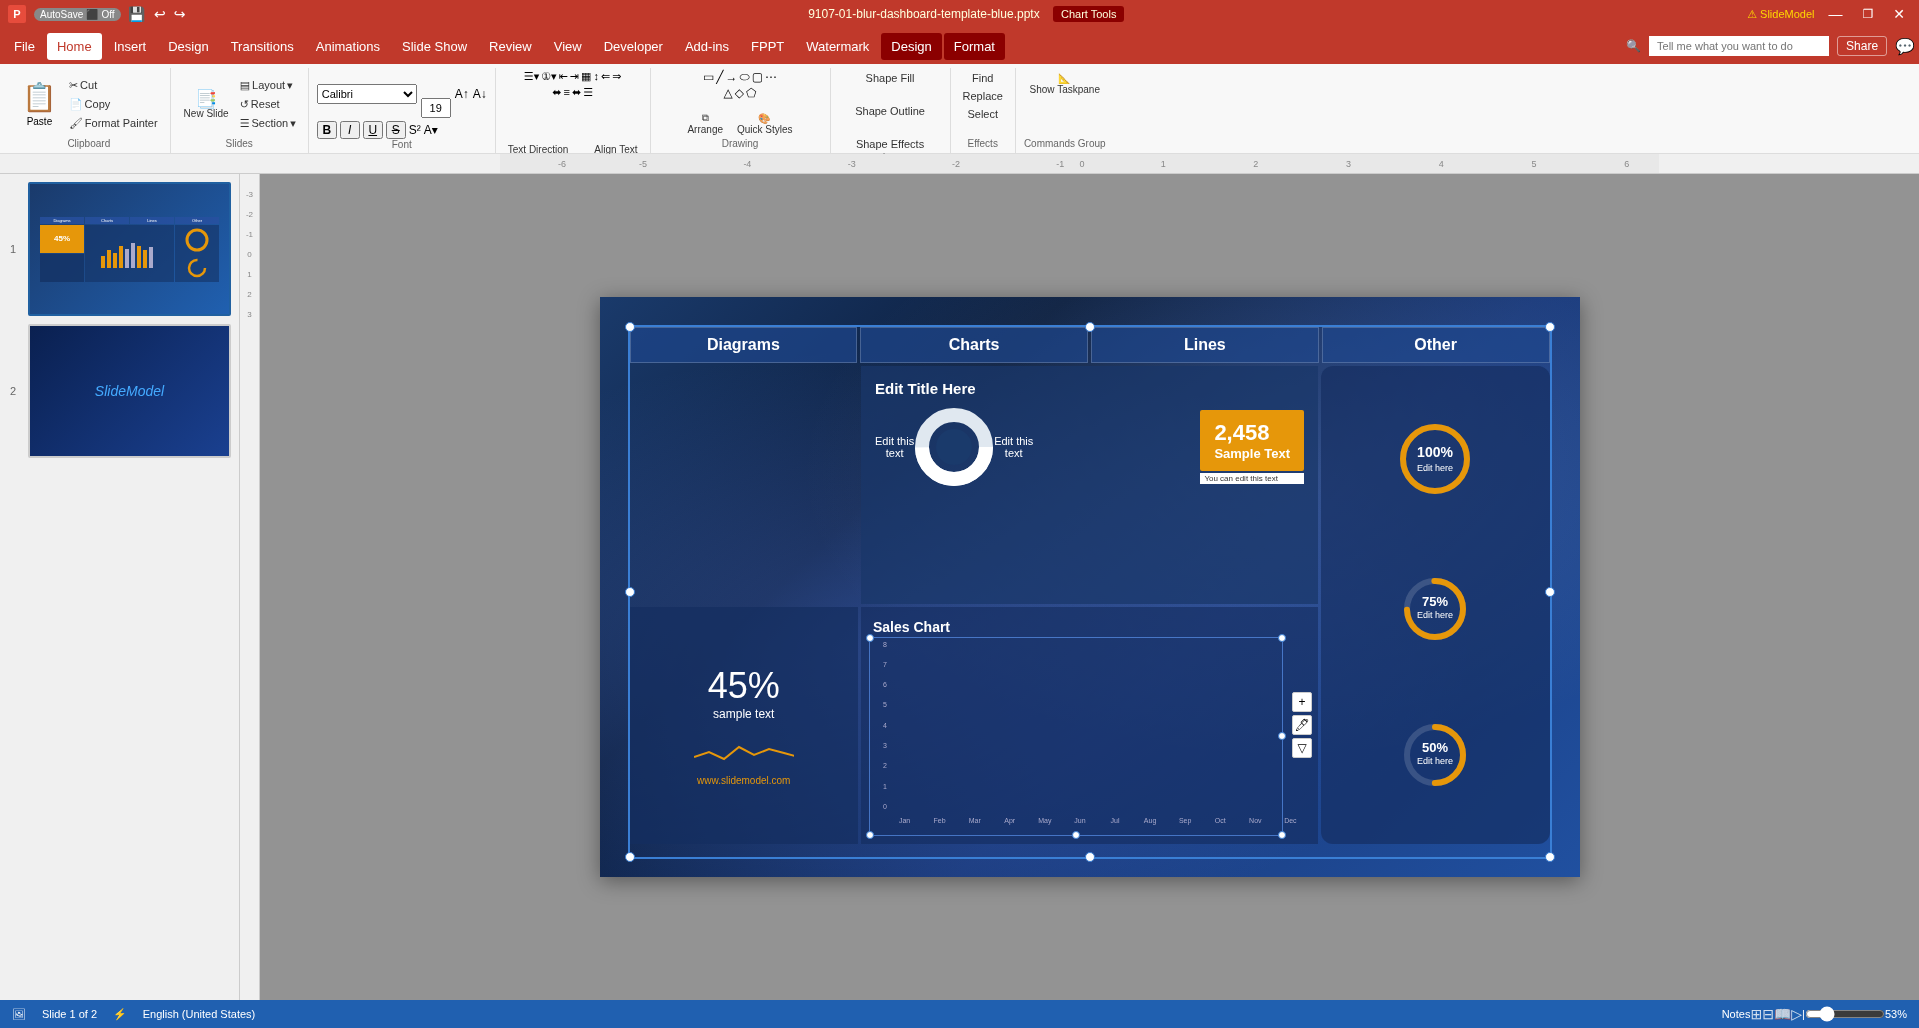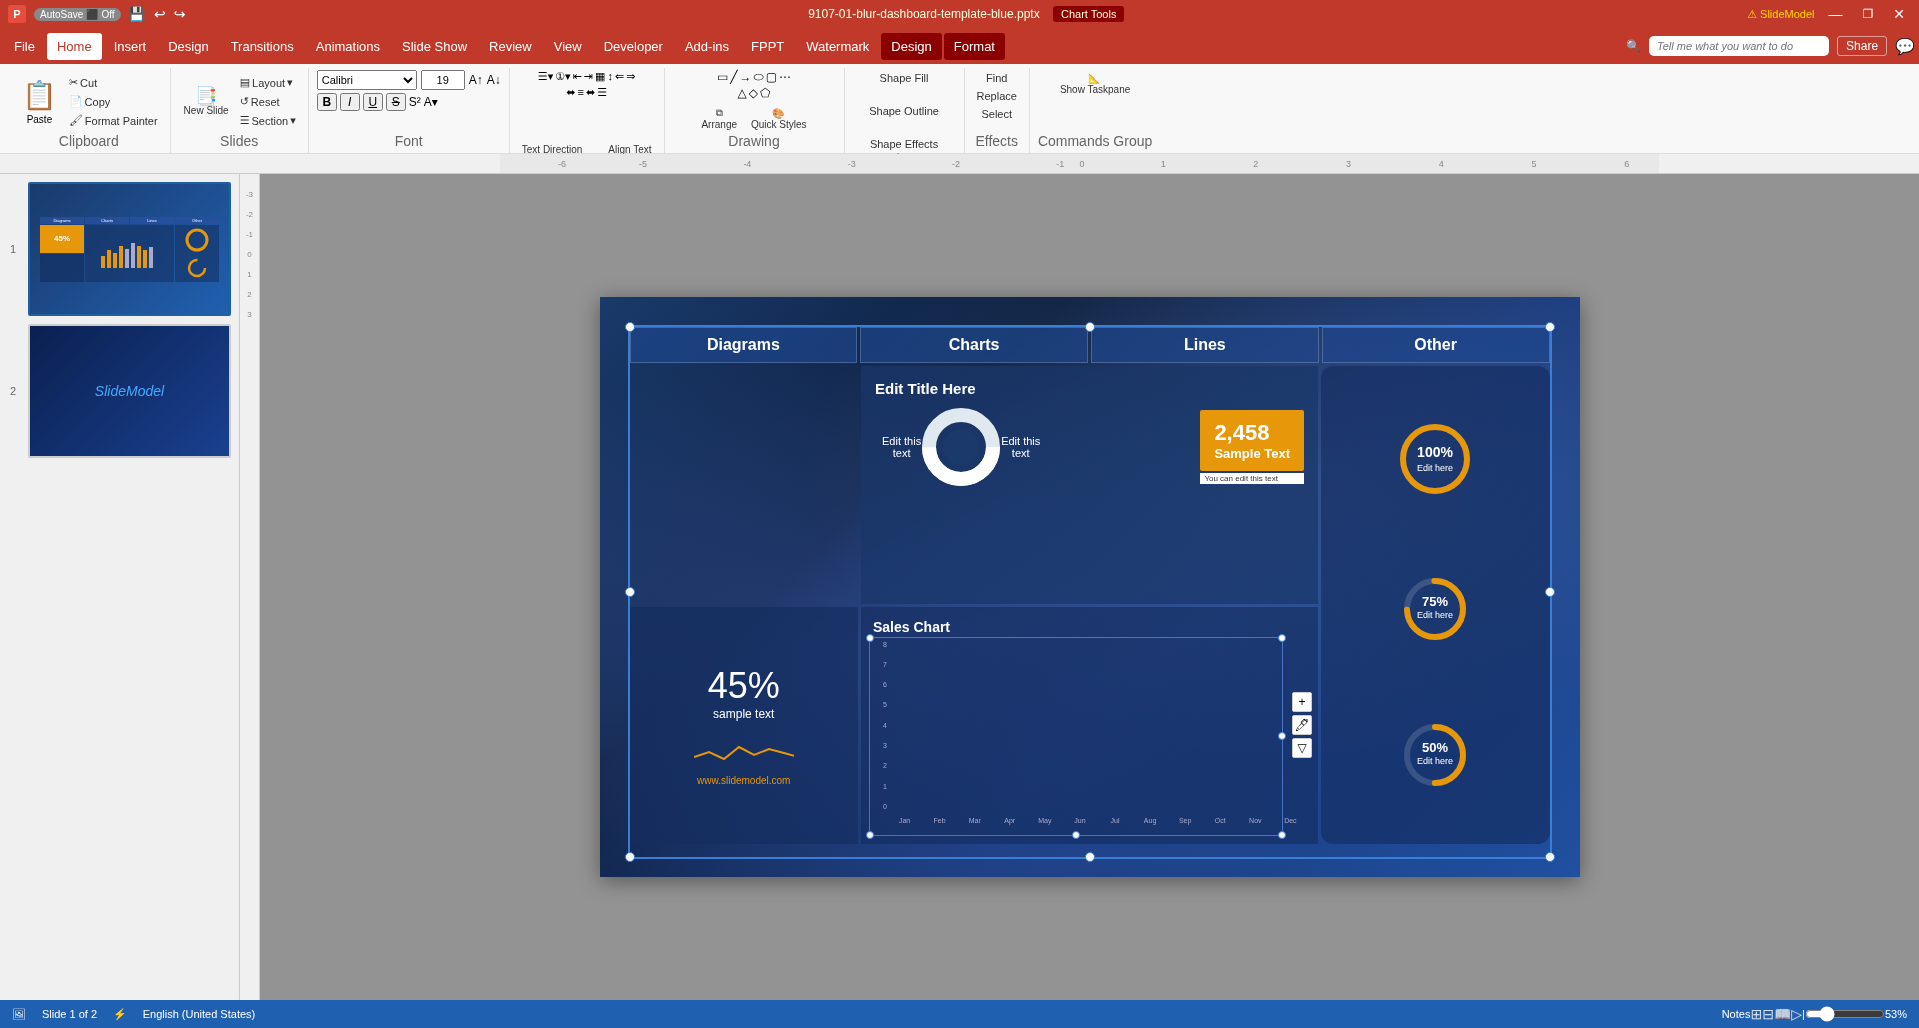--- a/index.html
+++ b/index.html
@@ -35,21 +35,21 @@
       padding: 6px 10px;
       color: white;
       font-size: 13px;
       cursor: pointer;
       border-radius: 3px;
     }
     .menu-item.active { background: white; color: #c0392b; }
     .menu-item-design { background: #8B0000; color: white; }
     .menu-item-format { background: #8B0000; color: white; }
     .menu-right { margin-left: auto; display: flex; align-items: center; gap: 8px; color: white; font-size: 12px; }
-    .tell-me-input { background: white; border: none; padding: 4px 8px; border-radius: 5px; font-size: 11px; width: 180px; color: #333; font-style: italic; }
+    .tell-me-input { background: white; border: none; padding: 4px 8px; border-radius: 0; font-size: 11px; width: 180px; color: #333; }
 
     
     .ribbon {
       background: #f8f8f8;
       border-bottom: 1px solid #ddd;
       display: flex;
       align-items: stretch;
       padding: 4px 8px 0;
       gap: 0;
       height: 90px;
@@ -57,21 +57,21 @@
     .ribbon-group {
       display: flex;
       flex-direction: column;
       align-items: center;
       border-right: 1px solid #ddd;
       padding: 2px 8px;
       min-width: 60px;
     }
     .ribbon-group:last-child { border-right: none; }
     .ribbon-group-label {
-      font-size: 14px;
+      font-size: 10px;
       color: #666;
       margin-top: auto;
       padding-bottom: 2px;
     }
     .ribbon-buttons { display: flex; align-items: center; gap: 2px; flex: 1; }
     .ribbon-btn {
       display: flex;
       flex-direction: column;
       align-items: center;
       padding: 3px 5px;
@@ -339,21 +339,21 @@
     </div>
     <div class="ribbon-group-label">Slides</div>
   </div>
 
   <div class="ribbon-group" style="min-width:160px;">
     <div class="ribbon-buttons" style="flex-direction:column;align-items:flex-start;gap:3px;">
       <div style="display:flex;gap:4px;align-items:center;">
         <select style="font-size:11px;width:100px;height:20px;">
           <option>Calibri</option>
         </select>
-        <input type="text" value="19" style="width: 44px; font-size: 11px; height: 20px; text-align: center;">
+        <input type="text" value="19" style="width: 30px; font-size: 11px; height: 20px; text-align: center; margin-top: 28px;">
         <span style="cursor:pointer;font-size:12px;">A↑</span>
         <span style="cursor:pointer;font-size:12px;">A↓</span>
       </div>
       <div style="display:flex;gap:3px;align-items:center;">
         <button style="font-weight:bold;font-size:12px;width:20px;height:18px;">B</button>
         <button style="font-style:italic;font-size:12px;width:20px;height:18px;">I</button>
         <button style="text-decoration:underline;font-size:12px;width:20px;height:18px;">U</button>
         <button style="text-decoration:line-through;font-size:12px;width:20px;height:18px;">S</button>
         <span style="cursor:pointer;font-size:12px;">S²</span>
         <span style="cursor:pointer;font-size:12px;">A▾</span>
@@ -568,21 +568,21 @@
           <div class="header-cell">
             <span>Other</span>
           </div>
         </div>
 
         <div style="display:grid;grid-template-columns:1fr 2fr 1fr;grid-template-rows:1fr 1fr;gap:3px;height:calc(100% - 52px);">
 
 
           <div style="background:rgba(25,55,105,0.75);grid-row:1;grid-column:2;padding:14px;display:flex;flex-direction:column;">
             <div style="color:white;font-size:15px;font-weight:bold;margin-bottom:10px;">Edit Title Here</div>
-            <div style="display:flex;align-items:center;gap:0;margin-left:7px;">
+            <div style="display:flex;align-items:center;gap:0;">
               <div style="color:white;font-size:11px;text-align:center;">Edit this<br>text</div>
 
               <svg width="80" height="80">
                 <circle cx="40" cy="40" r="32" fill="none" stroke="#e0e8f0" stroke-width="14"></circle>
                 <circle cx="40" cy="40" r="32" fill="none" stroke="white" stroke-width="14" stroke-dasharray="100 101" stroke-dashoffset="0"></circle>
                 <circle cx="40" cy="40" r="18" fill="#1a3a6b"></circle>
               </svg>
               <div style="color:white;font-size:11px;text-align:center;">Edit this<br>text</div>
 
               <div style="margin-left:auto;">

